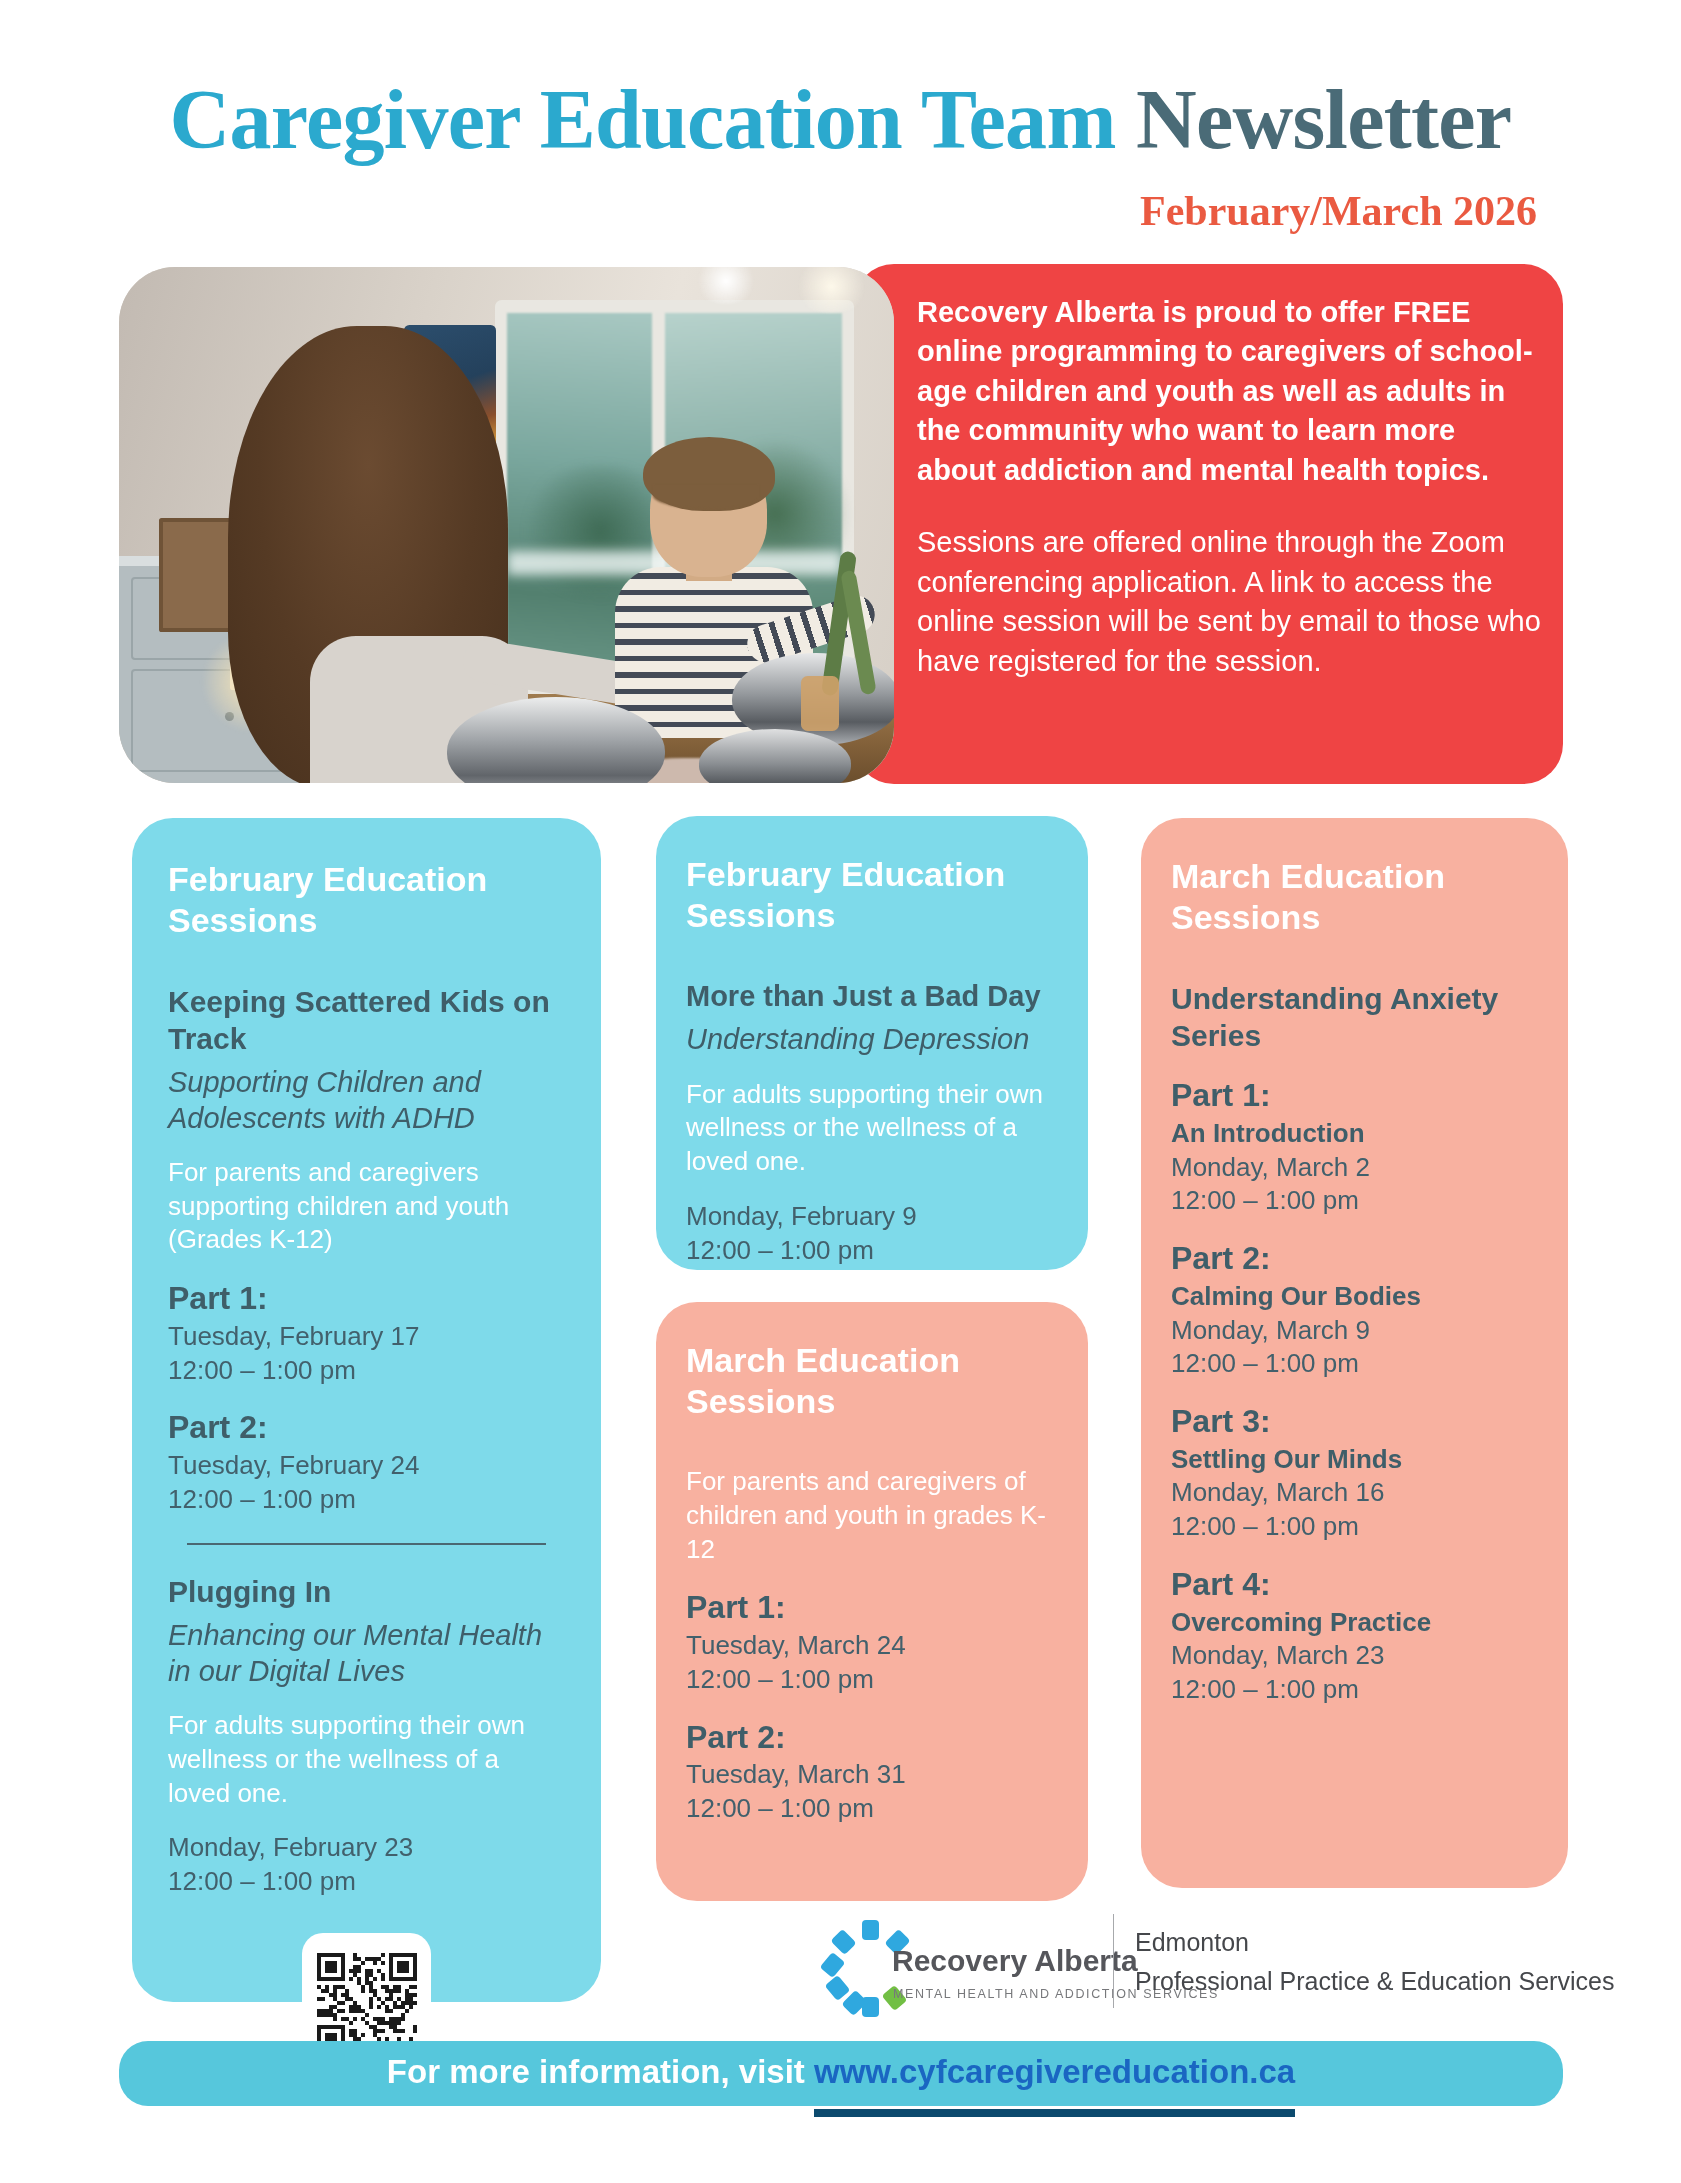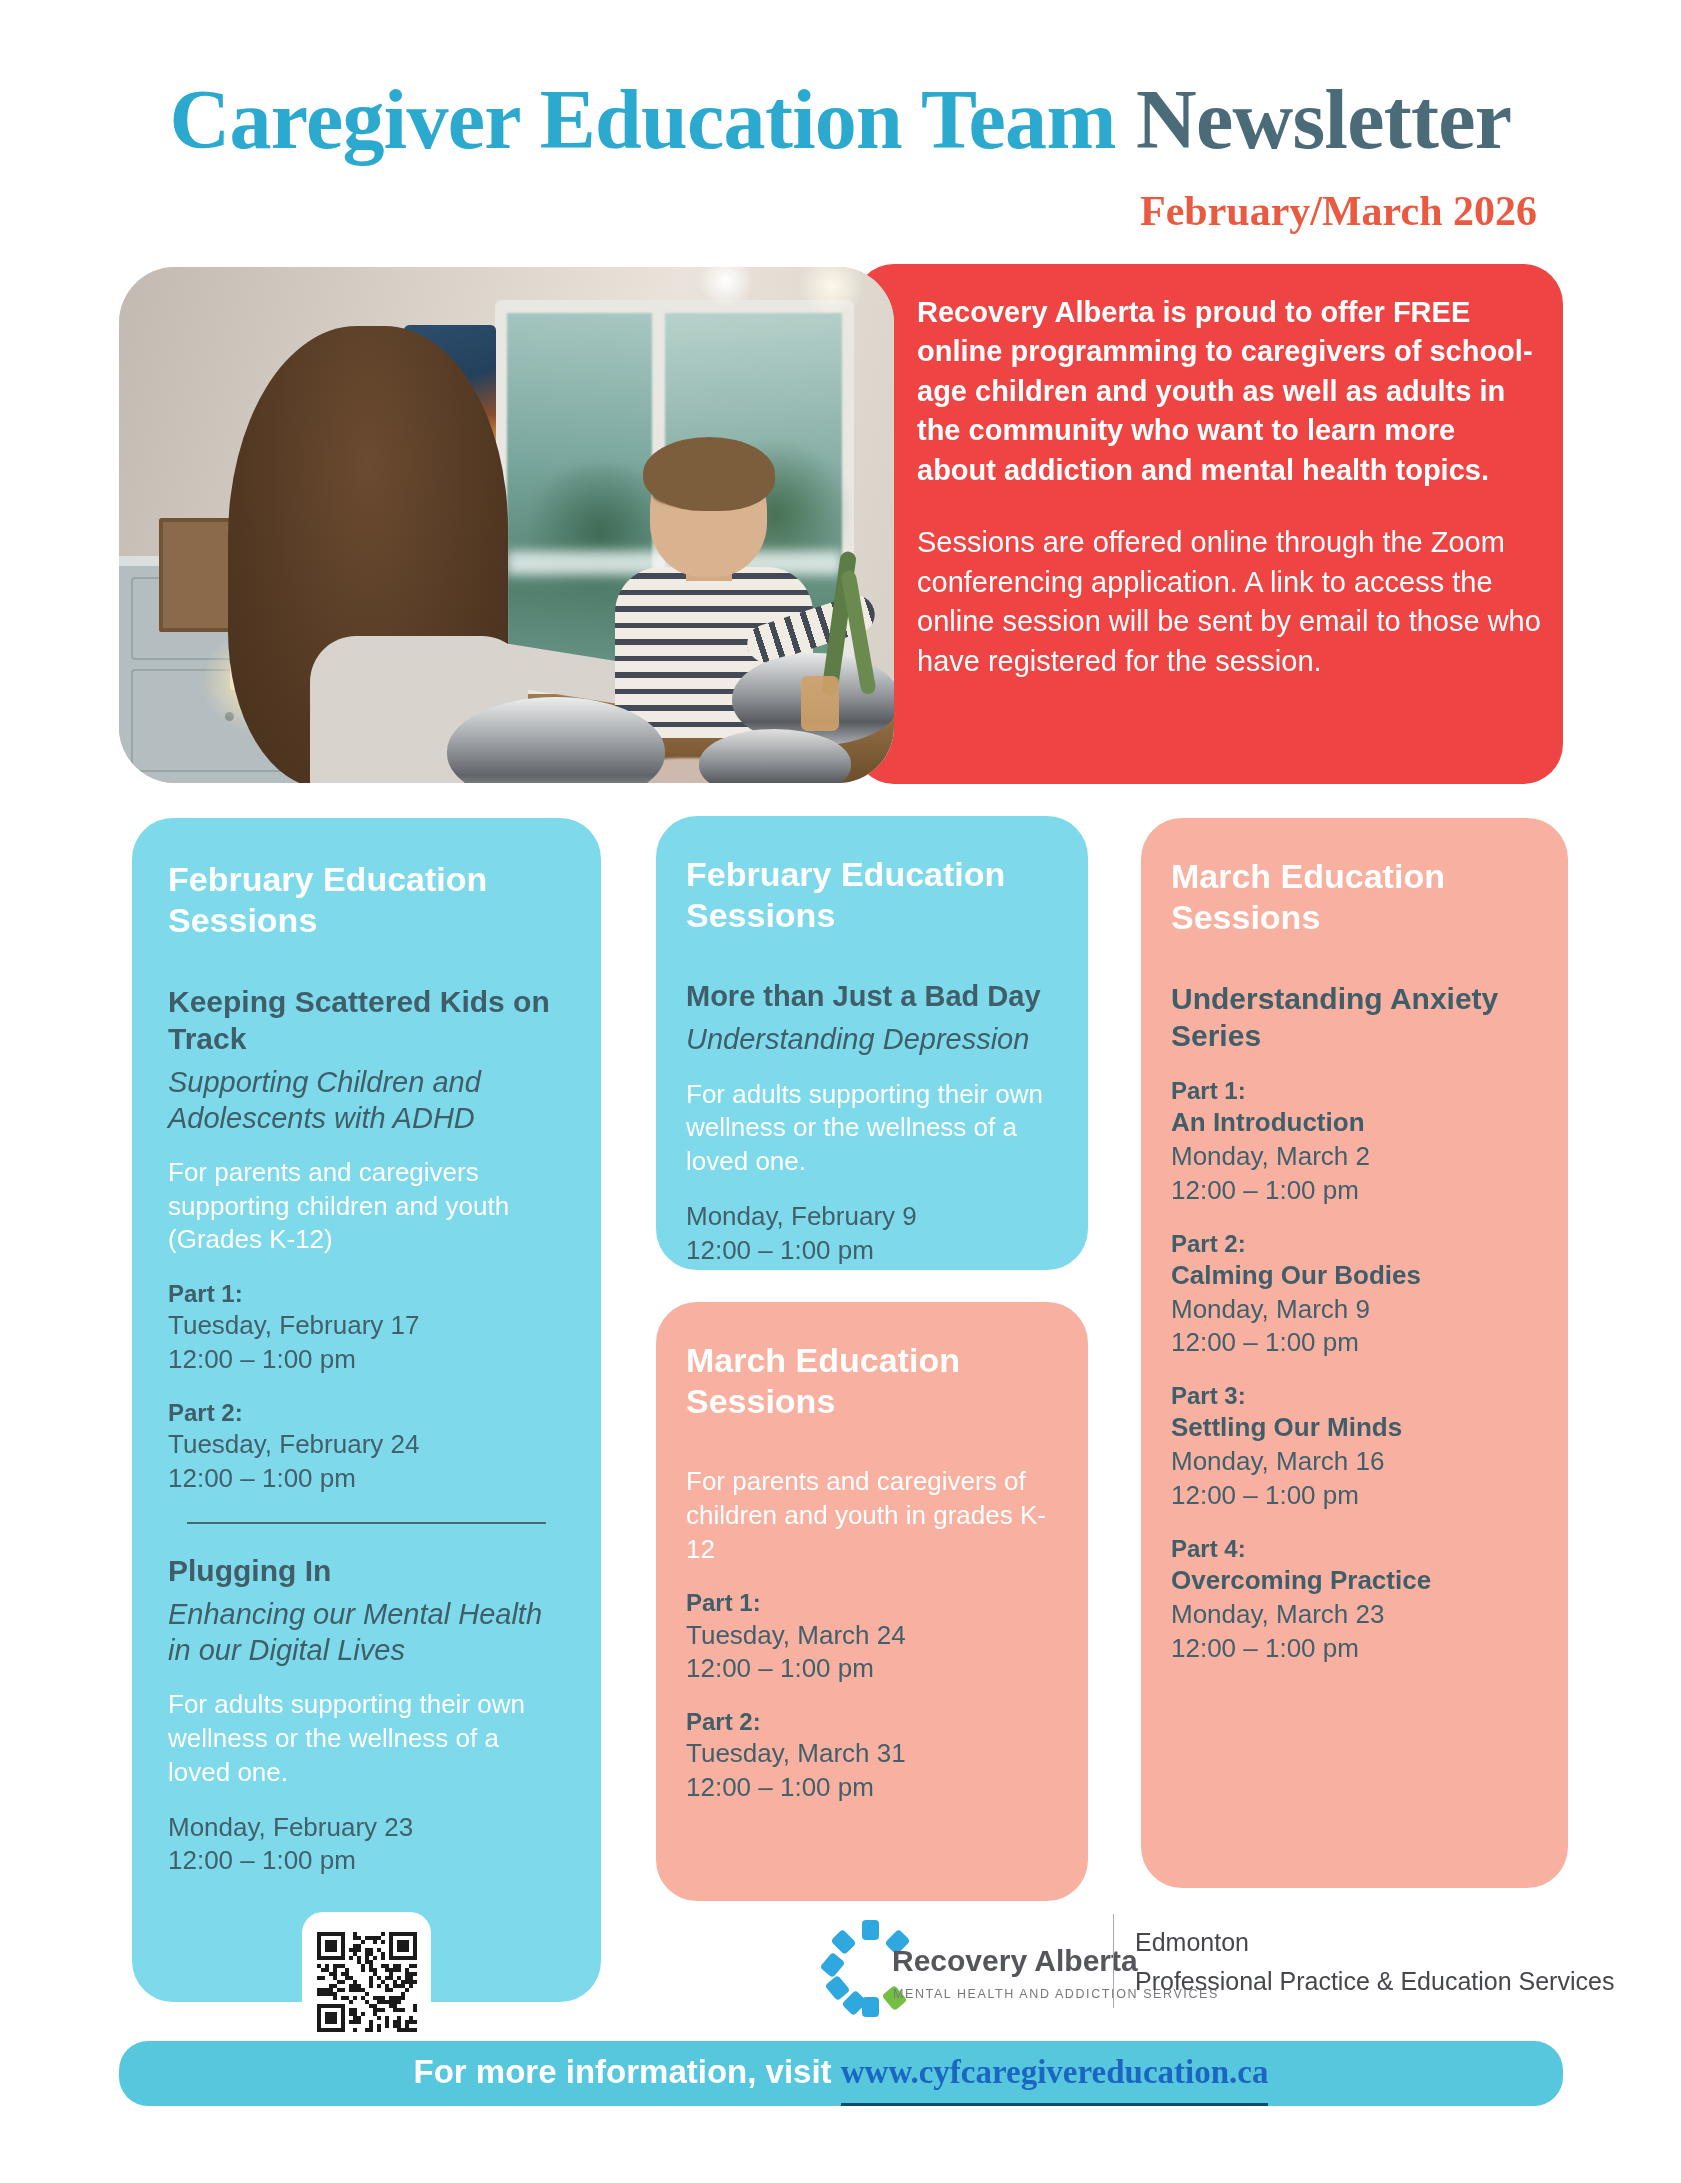--- a/index.html
+++ b/index.html
@@ -88,39 +88,39 @@
   .col1{left:132px;top:818px;width:469px;height:1184px;padding:41px 36px;}
   .col2a{left:656px;top:816px;width:432px;height:454px;padding:38px 30px;}
   .col2b{left:656px;top:1302px;width:432px;height:599px;padding:38px 30px;}
   .col3{left:1141px;top:818px;width:427px;height:1070px;padding:38px 30px;}
   .h2{font-size:34px;font-weight:bold;line-height:1.22;color:#ffffff;margin:0 0 42px 0;}
   .stitle{font-size:30px;font-weight:bold;line-height:1.22;color:#3F5E69;margin:0;}
   .stitle.mid{font-size:29px;}
   .ssub{font-size:29px;font-style:italic;line-height:1.22;color:#3F5E69;margin:8px 0 20px 0;}
   .aud{font-size:26px;line-height:1.3;color:#ffffff;margin:0 0 21px 0;}
   .pblock{margin:0 0 20px 0;}
-  .plabel{font-size:24px;font-weight:bold;line-height:1.3;color:#3F5E69;}
+  .plabel{font-size:32px;font-weight:bold;line-height:1.3;color:#3F5E69;}
   .pname{font-size:26px;font-weight:bold;line-height:1.3;color:#3F5E69;}
   .pline{font-size:26px;line-height:1.3;color:#42606C;}
   .divider{width:359px;height:2px;background:#4a6772;margin:26px auto 29px auto;}
   .qr-box{width:129px;height:140px;background:#ffffff;border-radius:21px;margin:34px auto 0 auto;
           display:flex;align-items:center;justify-content:center;}
 
   
   .logo-icon{position:absolute;left:821px;top:1919px;width:99px;height:99px;}
   .tile{position:absolute;width:17px;height:20px;border-radius:4px;background:#2FA8DF;}
   .tile.green{background:#72BF44;}
   .brand{position:absolute;left:892px;top:1944px;font-size:30px;font-weight:bold;color:#55565B;letter-spacing:0;}
   .tagline{position:absolute;left:893px;top:1987px;font-size:12.5px;color:#77787B;letter-spacing:1.6px;font-weight:500;}
   .vdivider{position:absolute;left:1113px;top:1914px;width:1.3px;height:94px;background:#a7a9ac;}
   .pp-info{position:absolute;left:1135px;top:1923px;font-size:25px;line-height:1.55;color:#45474B;}
   .footer-bar{position:absolute;left:119px;top:2041px;width:1444px;height:65px;border-radius:29px;
               background:#56C7DC;text-align:center;line-height:62px;font-size:33px;font-weight:bold;
               color:#ffffff;white-space:nowrap;}
-  .footer-bar .lnk{color:#1A66C2;border-bottom:3px solid #0c4a6e;padding-bottom:13px;cursor:pointer;font-family:Liberation Serif, serif;}
+  .footer-bar .lnk{color:#1A66C2;border-bottom:8px solid #0c4a6e;padding-bottom:19px;cursor:pointer;}
 </style>
 </head>
 <body>
 
 <div class="page">
 
   <div class="title"><span class="t1">Caregiver Education Team</span>
     <span class="t2">Newsletter</span>
   </div>
   <div class="subtitle">February/March 2026</div>

